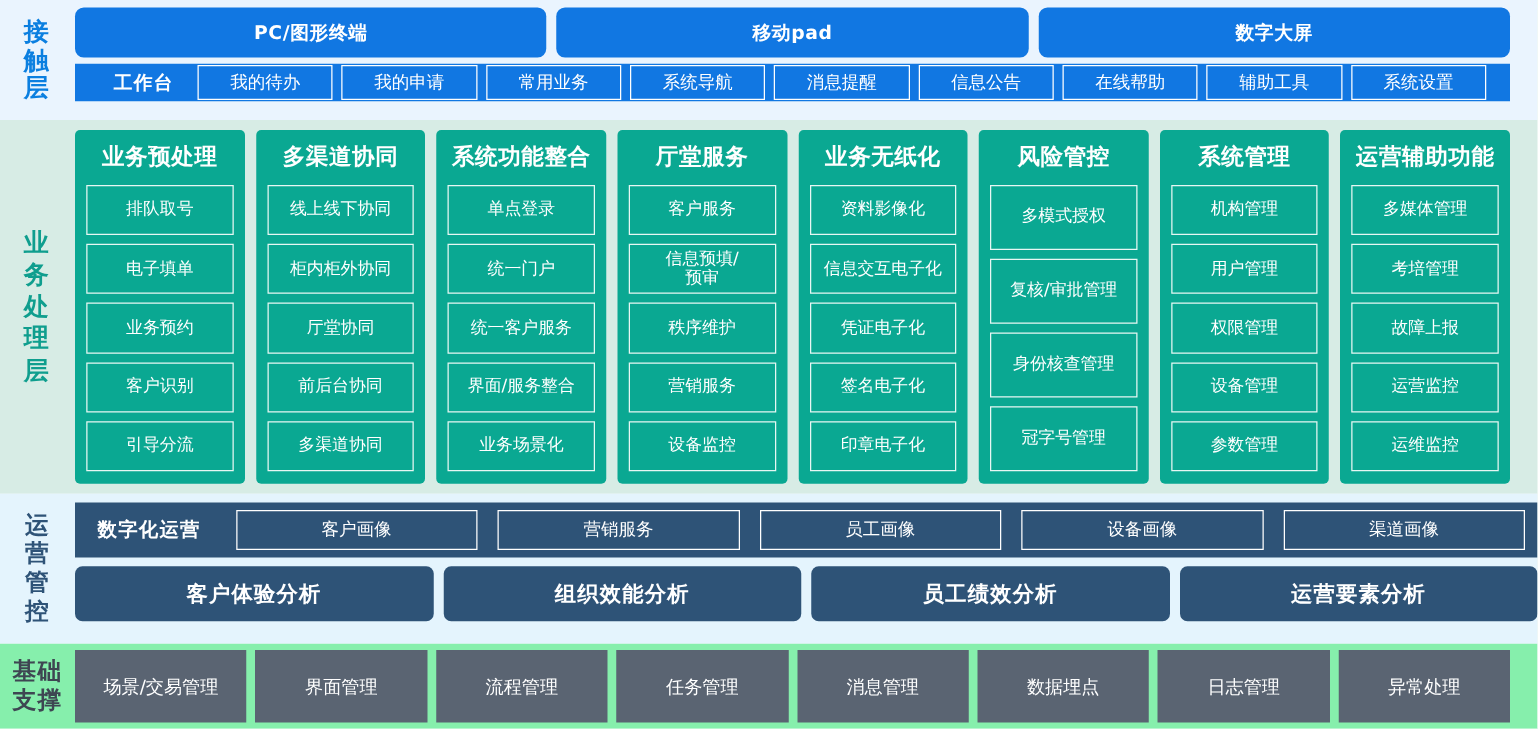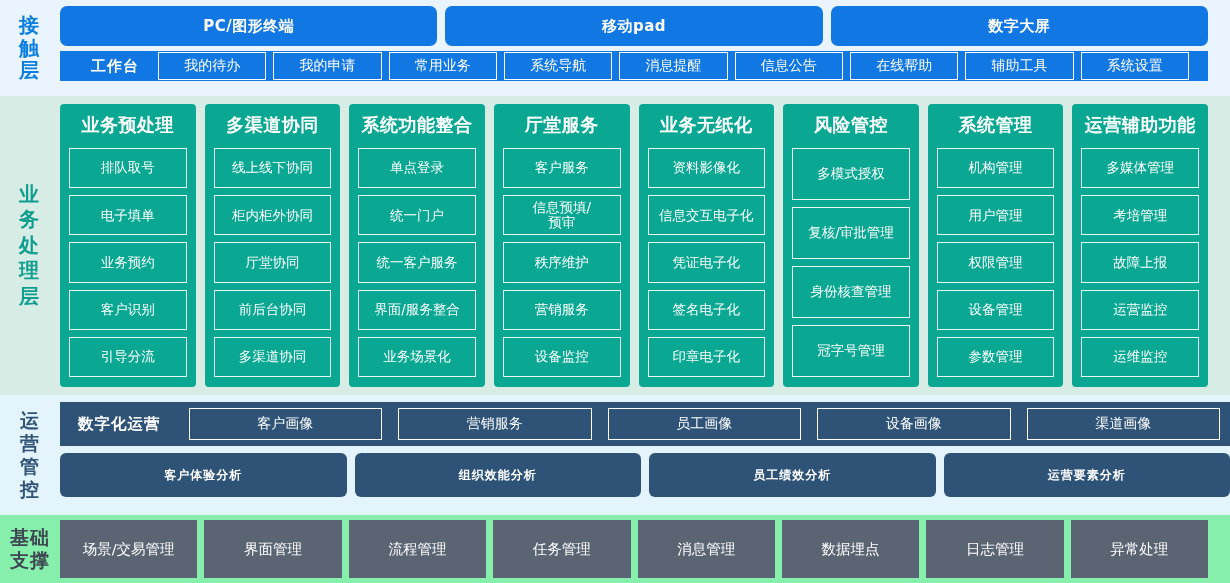--- a/index.html
+++ b/index.html
@@ -92,21 +92,21 @@
   }
   .ops-portrait{
     flex:1;height:30px;border:1px solid #ffffff;
     display:flex;align-items:center;justify-content:center;
     color:#fff;font-size:14px;white-space:nowrap;
   }
   .ops-analysis-row{display:flex;gap:8px;height:44px;}
   .ops-analysis{
     flex:1;background:#2e5377;border-radius:6px;
     display:flex;align-items:center;justify-content:center;
-    color:#fff;font-weight:bold;font-size:12px;letter-spacing:1px;
+    color:#fff;font-weight:bold;font-size:17px;letter-spacing:1px;
   }
 
   
   .l-base{height:68px;background:#86efac;padding:5px 0;}
   .l-base .layer-label{color:#3e4652;font-size:19px;letter-spacing:1px;line-height:1.2;}
   .l-base .layer-body{padding-right:22px;}
   .base-row{display:flex;gap:7px;height:100%;}
   .base-item{
     flex:1;background:#5a6472;
     display:flex;align-items:center;justify-content:center;

